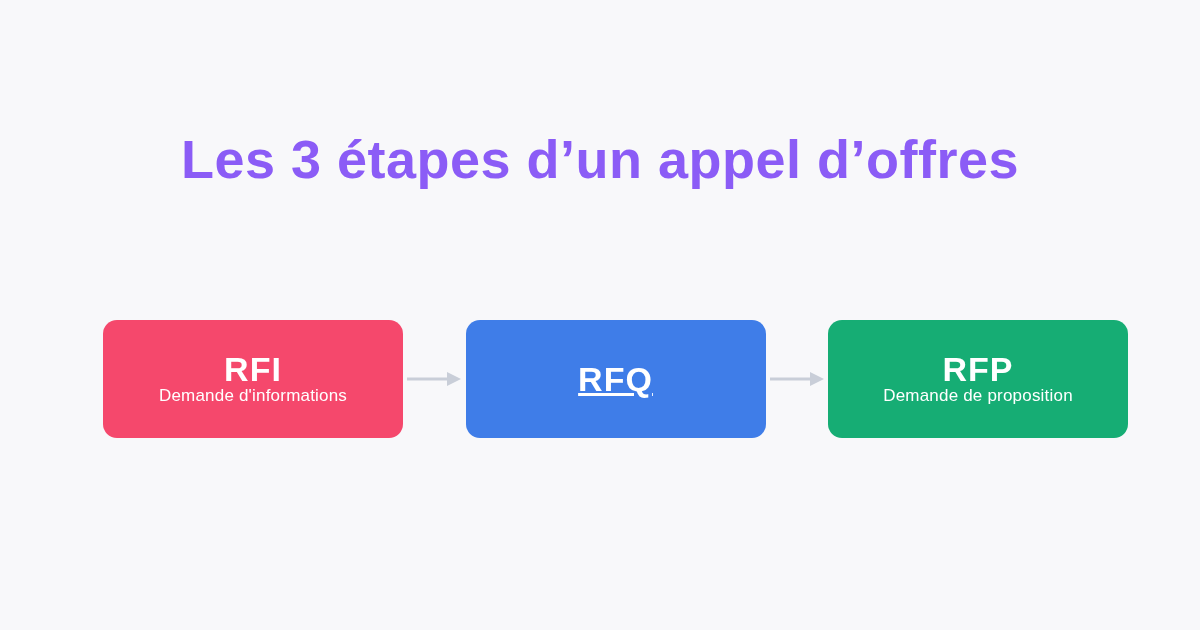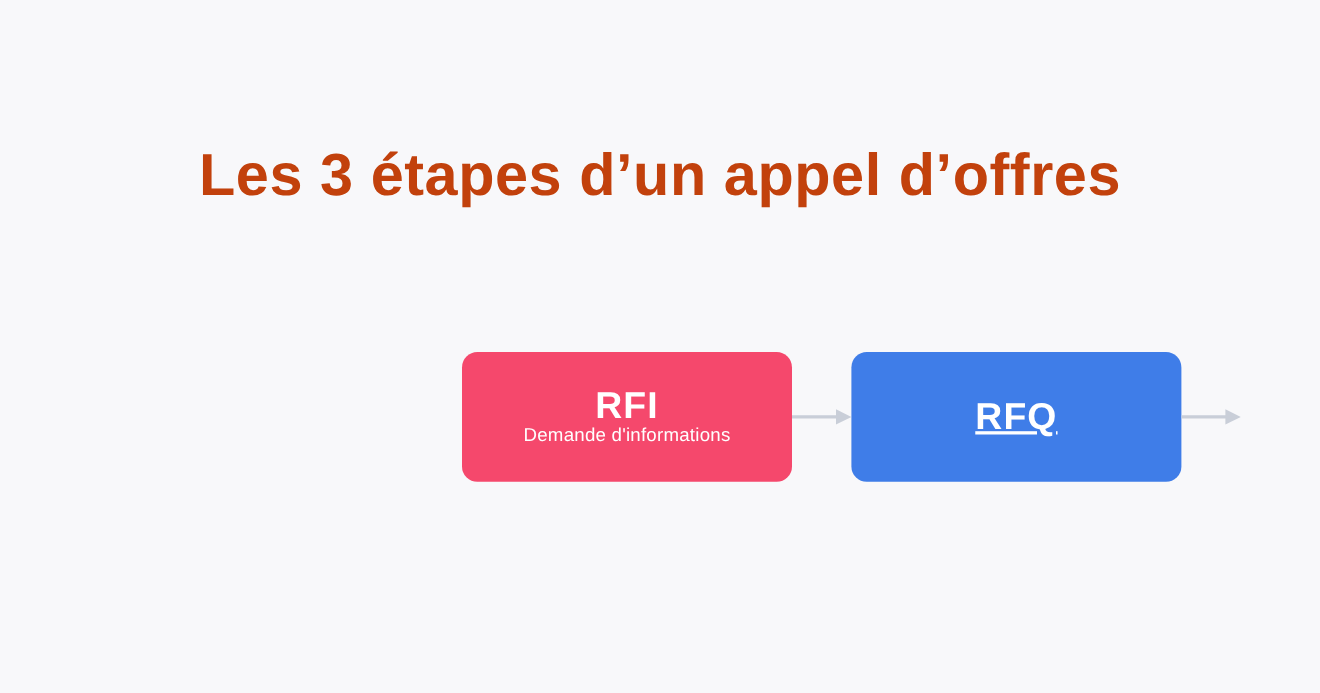--- a/index.html
+++ b/index.html
@@ -25,21 +25,21 @@
     letter-spacing: 0.5px;
     color: #1b2334;
   }
   .flow {
     position: absolute;
     top: 320px;
     left: 80px;
     right: 72px;
     display: flex;
     align-items: center;
-    justify-content: flex-end;
+    justify-content: space-between;
     padding-left: 23px;
   }
   .card {
     width: 300px;
     height: 118px;
     border-radius: 14px;
     display: flex;
     flex-direction: column;
     align-items: center;
     justify-content: center;
@@ -61,21 +61,21 @@
     align-items: center;
     color: #c9ced8;
   }
   .arrow svg { display: block; }
 </style>
 </head>
 <body>
 
 <div class="page" style="background: rgb(248, 248, 250);">
 
-  <h1 class="title" style="color: #c2410c;">Les 3 étapes d’un appel d’offres</h1>
+  <h1 class="title" style="color: #8b5cf6;">Les 3 étapes d’un appel d’offres</h1>
 
   <div class="flow">
 
     <div class="card" style="background: rgb(245, 72, 108);">
       <div class="card-label">RFI</div>
       <div class="card-sub">Demande d'informations</div>
     </div>
 
     <div class="arrow" style="color: rgb(201, 206, 216);">
       <svg width="54" height="16" viewBox="0 0 54 16" aria-hidden="true">
@@ -88,15 +88,19 @@
       <div class="card-label">RFQ</div>
     </div>
 
     <div class="arrow" style="color: rgb(201, 206, 216);">
       <svg width="54" height="16" viewBox="0 0 54 16" aria-hidden="true">
         <line x1="0" y1="8" x2="41" y2="8" stroke="currentColor" stroke-width="3"></line>
         <polygon points="40,1 54,8 40,15" fill="currentColor"></polygon>
       </svg>
     </div>
 
+    <div class="card" style="background: rgb(22, 173, 116);">
+      <div class="card-label">RFP</div>
+      <div class="card-sub">Demande de proposition</div>
+    </div>
 
   </div>
 </div>
 
 </body></html>

